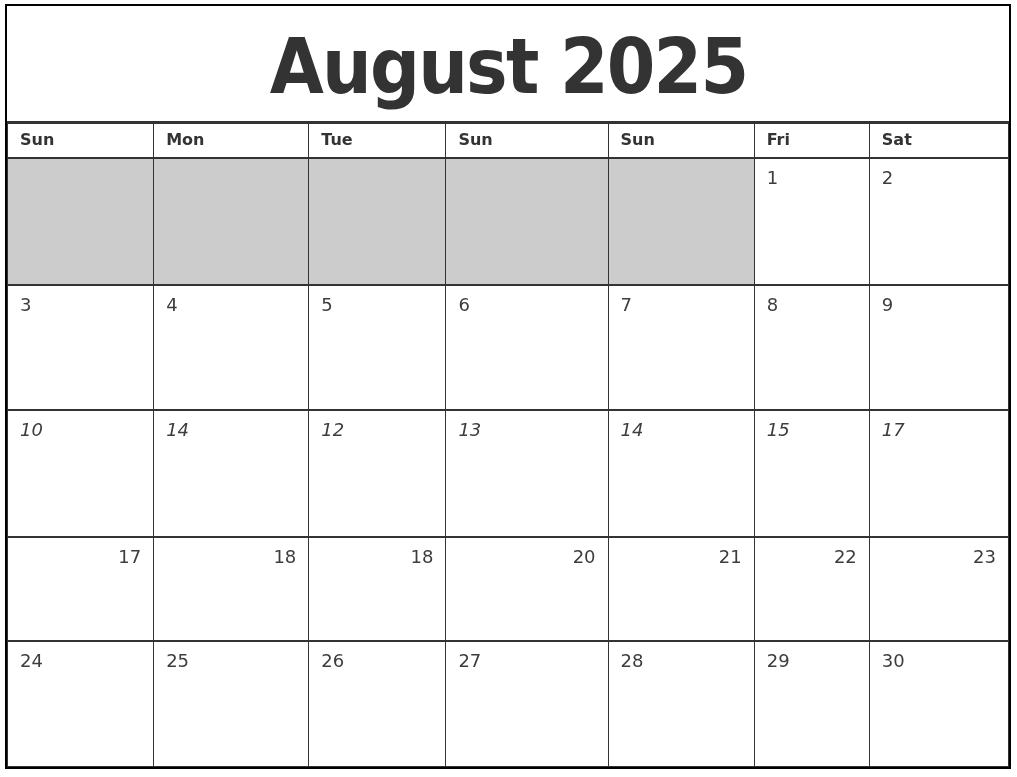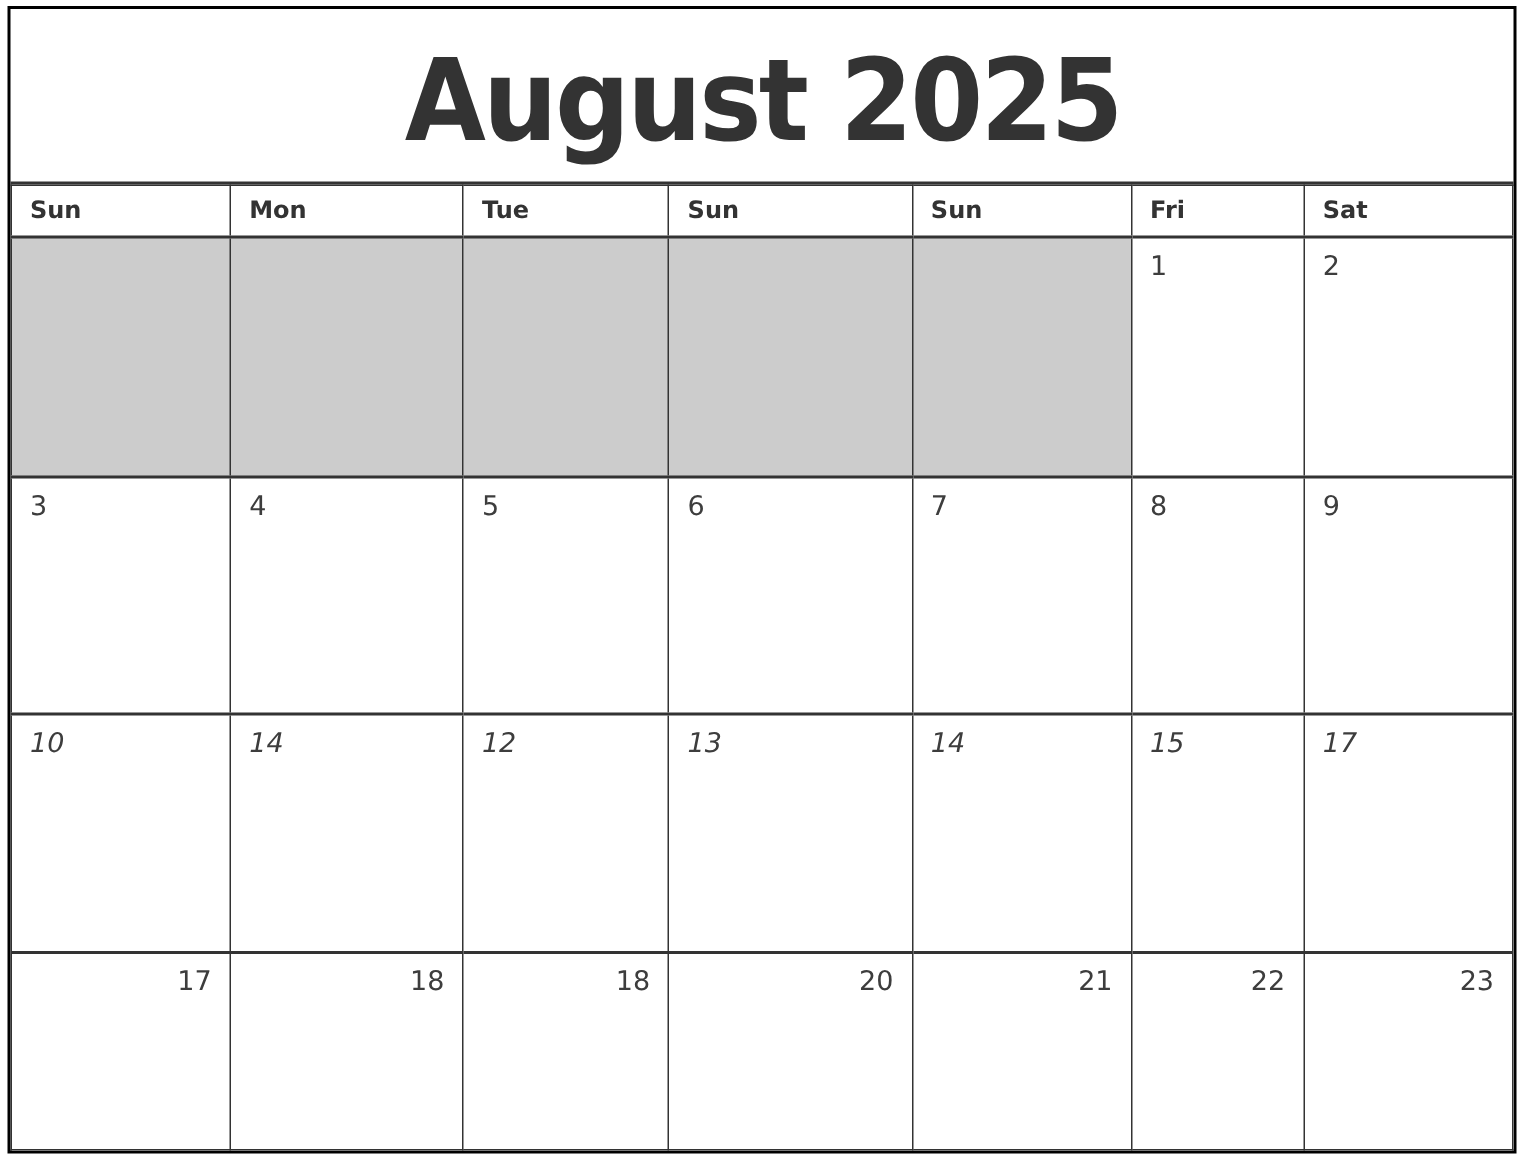--- a/index.html
+++ b/index.html
@@ -136,15 +136,24 @@
       </tr>
       <tr class="r4">
         <td>17</td>
         <td>18</td>
         <td>18</td>
         <td>20</td>
         <td>21</td>
         <td>22</td>
         <td>23</td>
       </tr>
+      <tr class="r5">
+        <td>24</td>
+        <td>25</td>
+        <td>26</td>
+        <td>27</td>
+        <td>28</td>
+        <td>29</td>
+        <td>30</td>
+      </tr>
     </tbody>
   </table>
 </div>
 
 </body></html>

